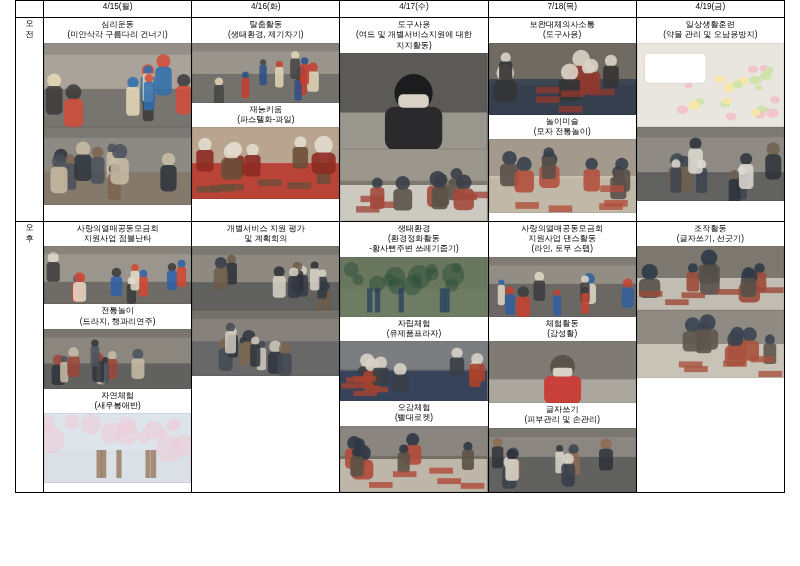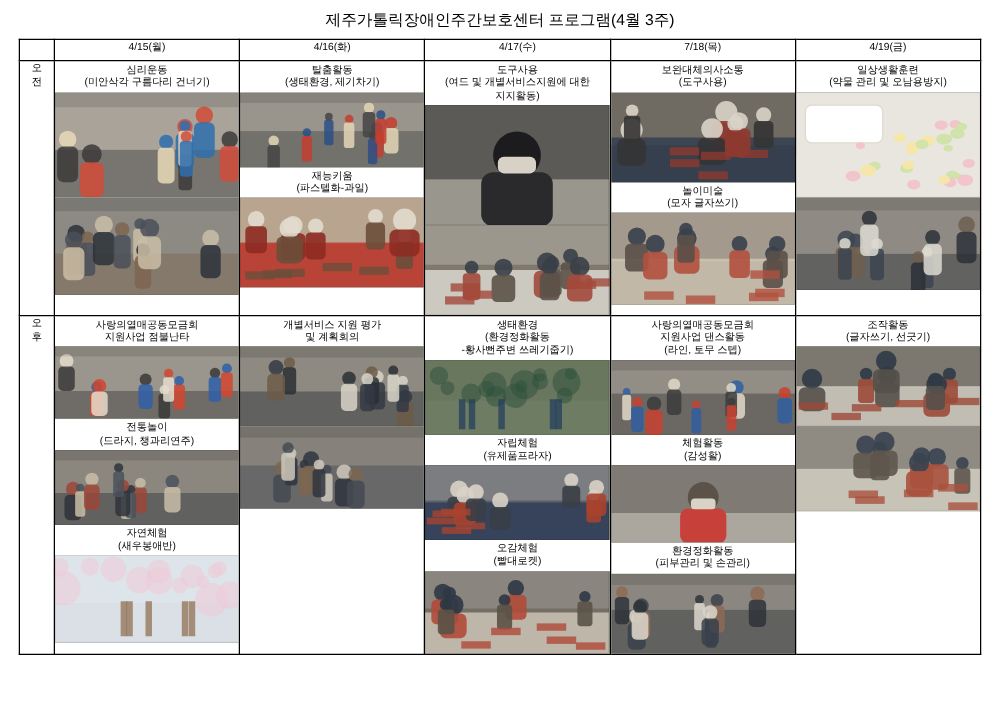--- a/index.html
+++ b/index.html
@@ -73,21 +73,20 @@
     overflow: hidden;
     background: #8a8f84;
   }
   .photo svg { display: block; width: 100%; height: 100%; }
 </style>
 </head>
 <body>
 
 <div id="page">
 
-  <div id="title">제주가톨릭장애인주간보호센터  프로그램(4월 3주)</div>
 
   <table class="schedule">
     <colgroup>
       <col class="col-rowlabel">
       <col class="col-day">
         <col class="col-day">
         <col class="col-day">
         <col class="col-day">
         <col class="col-day">
     </colgroup>
@@ -311,21 +310,21 @@
                     <rect x="70.1" y="63.0" width="23.7" height="6.5" fill="#8e3a30" opacity="0.8"></rect>
                     <rect x="102.5" y="45.9" width="23.7" height="6.5" fill="#8e3a30" opacity="0.8"></rect>
                     <rect x="72.2" y="47.4" width="23.7" height="6.5" fill="#8e3a30" opacity="0.8"></rect>
                     <rect x="47.2" y="53.3" width="23.7" height="6.5" fill="#8e3a30" opacity="0.8"></rect>
                     <rect width="148" height="72" fill="none" stroke="#00000022"></rect>
                   </svg>
                 </div>
               </div>
               <div class="blk">
                 <div class="cap">놀이미술
-(모자 글자쓰기)</div>
+(모자 전통놀이)</div>
                 <div class="photo" aria-label="craft-hat-accessory-table" style="height: 74px;">
                   <svg viewBox="0 0 148 74" preserveAspectRatio="none" xmlns="http://www.w3.org/2000/svg">
                     <rect width="148" height="74" fill="#a39a8d"></rect>
                     <rect x="0" y="39.0" width="148" height="35.0" fill="#5a5048" opacity="0.45"></rect>
                     <rect x="0" y="37.0" width="148" height="37.0" fill="#d5cdbb" opacity="0.75"></rect>
                     <circle cx="20.6" cy="19.2" r="7.3" fill="#38404b" opacity="0.9"></circle>
                     <rect x="11.1" y="25.0" width="18.9" height="22.2" rx="4.365131401647409" fill="#5a5048" opacity="0.9"></rect>
                     <circle cx="60.8" cy="20.5" r="7.9" fill="#38404b" opacity="0.9"></circle>
                     <rect x="50.5" y="26.8" width="20.5" height="22.2" rx="4.73497501449053" fill="#b1503f" opacity="0.9"></rect>
                     <circle cx="130.0" cy="33.1" r="6.2" fill="#38404b" opacity="0.9"></circle>
@@ -724,21 +723,21 @@
                     <rect x="0" y="0" width="148" height="62" fill="#7f7b74"></rect>
                     <rect x="0" y="38.4" width="148" height="23.6" fill="#d9d3c7" opacity="0.5"></rect>
                     <circle cx="74" cy="26.04" r="12.4" fill="#5b5349"></circle>
                     <rect x="55.4" y="34.7" width="37.2" height="27.9" rx="6.2" fill="#c7413a"></rect>
                     <rect x="64.1" y="26.7" width="19.8" height="8.7" rx="3.1" fill="#d9d3c7"></rect>
                     <rect width="148" height="62" fill="none" stroke="#00000022"></rect>
                   </svg>
                 </div>
               </div>
               <div class="blk">
-                <div class="cap">환경정화활동
+                <div class="cap">글자쓰기
 (피부관리 및 손관리)</div>
                 <div class="photo" aria-label="skin-care-therapy-mat" style="height: 64px;">
                   <svg viewBox="0 0 148 64" preserveAspectRatio="none" xmlns="http://www.w3.org/2000/svg">
                     <rect width="148" height="64" fill="#8b8780"></rect>
                     <rect x="0" y="28.9" width="148" height="35.1" fill="#2e3238" opacity="0.45"></rect>
                     <circle cx="20.4" cy="34.1" r="6.0" fill="#dcd7cc" opacity="0.85"></circle>
                     <rect x="13.2" y="38.9" width="14.5" height="21.8" rx="4.225054779977097" fill="#39414c" opacity="0.85"></rect>
                     <circle cx="24.3" cy="25.5" r="5.9" fill="#39414c" opacity="0.85"></circle>
                     <rect x="17.2" y="30.2" width="14.2" height="21.8" rx="4.152917214330713" fill="#8d6a52" opacity="0.85"></rect>
                     <circle cx="117.6" cy="16.0" r="5.8" fill="#8d6a52" opacity="0.85"></circle>

